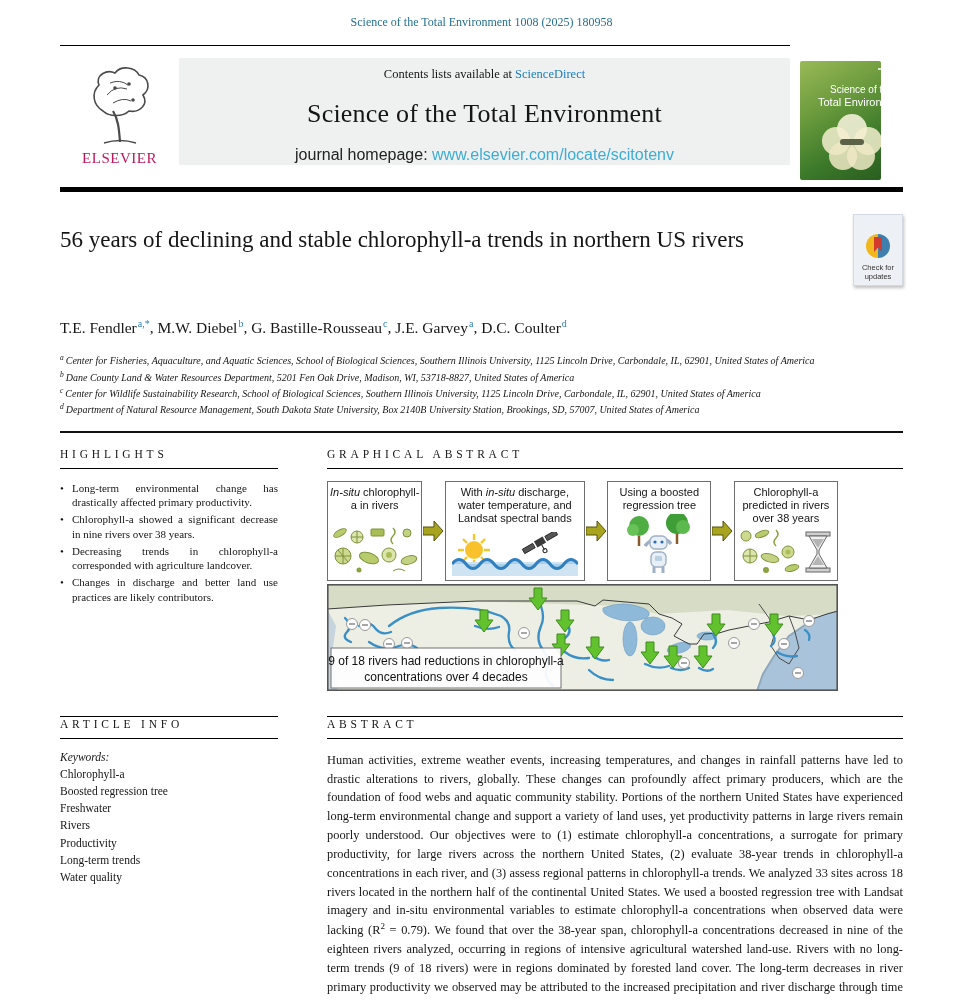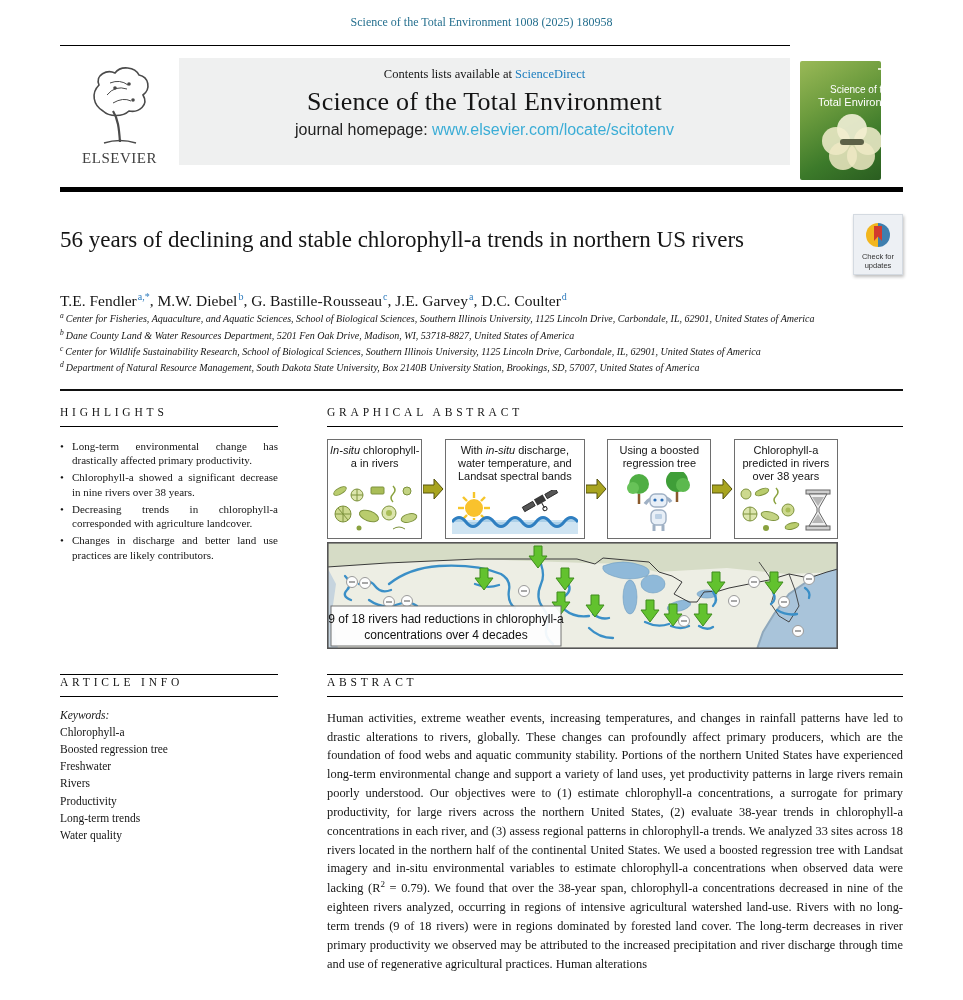--- a/index.html
+++ b/index.html
@@ -7,44 +7,44 @@
               font-family:"Liberation Serif", serif; color:#151515; }
   .page { width:963px; height:1000px; padding:0 60px; position:relative;border-radius:12px; }
 
   
   .runhead { padding-top:15px; text-align:center; font-size:12px; color:#26708f; }
 
   
   .banner-wrap { display:flex; margin-top:15px; align-items:flex-start; }
   .banner-main { width:730px; border-top:1px solid #000; display:flex; padding-top:12px; }
   .logo-block { width:119px; display:flex; flex-direction:column; align-items:center; padding-top:6px; }
-  .elsevier-word { font-size:15px; letter-spacing:0.5px; color:#404040; margin-top:2px; font-weight:500; }
+  .elsevier-word { font-size:15px; letter-spacing:0.5px; color:#be185d; margin-top:2px; font-weight:500; }
   .gray-box { flex:1; background:#eff0f0; height:107px; display:flex; flex-direction:column;
-              justify-content:space-between; text-align:center; padding:9px 6px 26px; }
+              justify-content:space-between; text-align:center; padding:9px 6px 1px; }
   .contents-line { font-size:12.5px; }
   .journal-name { font-size:26px; letter-spacing:0.2px; }
   .homepage-line { font-family:"Liberation Sans", sans-serif; font-size:16px; color:#222; }
   a.link-sd { color:#1b7dbe; text-decoration:none; }
   a.link-home { color:#3badd6; text-decoration:none; }
   .cover { width:81px; height:119px; margin-left:10px; margin-top:16px; position:relative;
            background:linear-gradient(150deg,#9ab957 0%,#6d9c3e 35%,#3c7a2a 70%,#2a5d20 100%);
            border-radius:2px; overflow:hidden; }
   .cover svg { position:absolute; left:0; top:0; }
   .thick-rule { height:5px; background:#000; margin-top:7px; }
 
   
   .title-row { display:flex; justify-content:space-between; align-items:flex-start; margin-top:34px; }
   h1.title { font-size:23px; font-weight:400; line-height:1.25; max-width:740px; }
   .check-badge { width:50px; background:#edf0f4; border:1px solid #d4dae1; box-shadow:1px 2px 3px rgba(0,0,0,.25);
-                 text-align:center; padding:6px 2px 4px; margin-top:-12px; }
+                 text-align:center; padding:17px 2px 4px; margin-top:-12px; }
   .check-badge .cap { font-family:"Liberation Sans", sans-serif; font-size:7.5px; color:#333; line-height:1.15; }
 
-  .authors { margin-top:16px; font-size:15.5px; }
+  .authors { margin-top:32px; font-size:15.5px; }
   .authors sup { color:#2d7bbd; font-size:10px; margin-left:1px; }
-  .affils { font-style:italic; font-size:10px; line-height:1.5; }
+  .affils { margin-top:15px; font-style:italic; font-size:10px; line-height:1.5; }
   .affils sup { font-size:7.5px; margin-right:2px; }
 
   .big-divider { border-top:2px solid #111; margin-top:13px; }
 
   
   .cols { display:grid; grid-template-columns:218px 1fr; column-gap:49px; }
   .row1 > div { padding-top:15px; }
   .row2 { margin-top:25px; }
   .row2 > div { border-top:1px solid #000; padding-top:1px; }
   .sec-head { font-size:11.5px; letter-spacing:0.33em; font-weight:400; }

